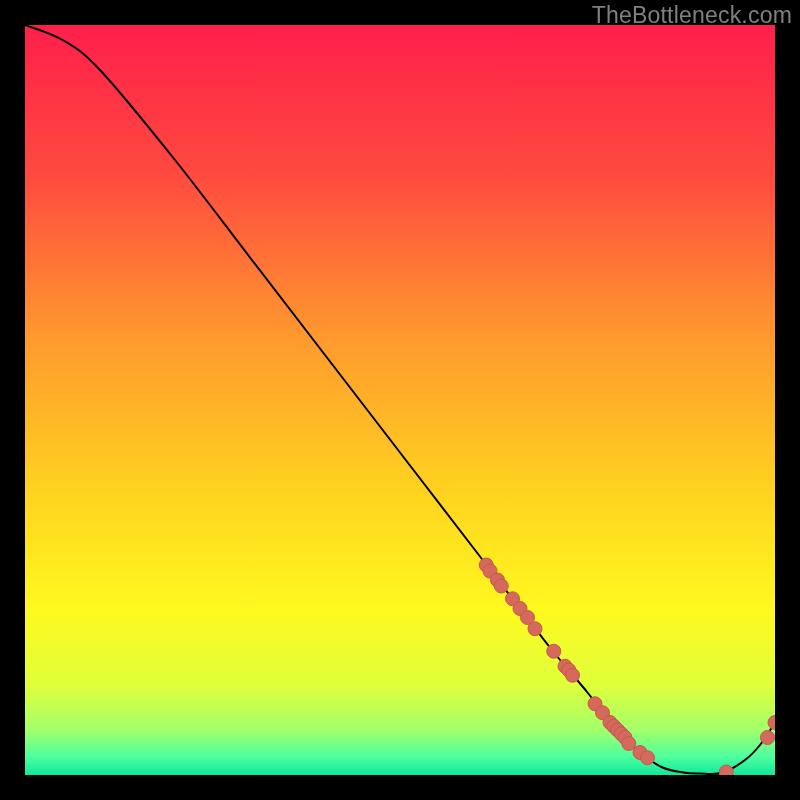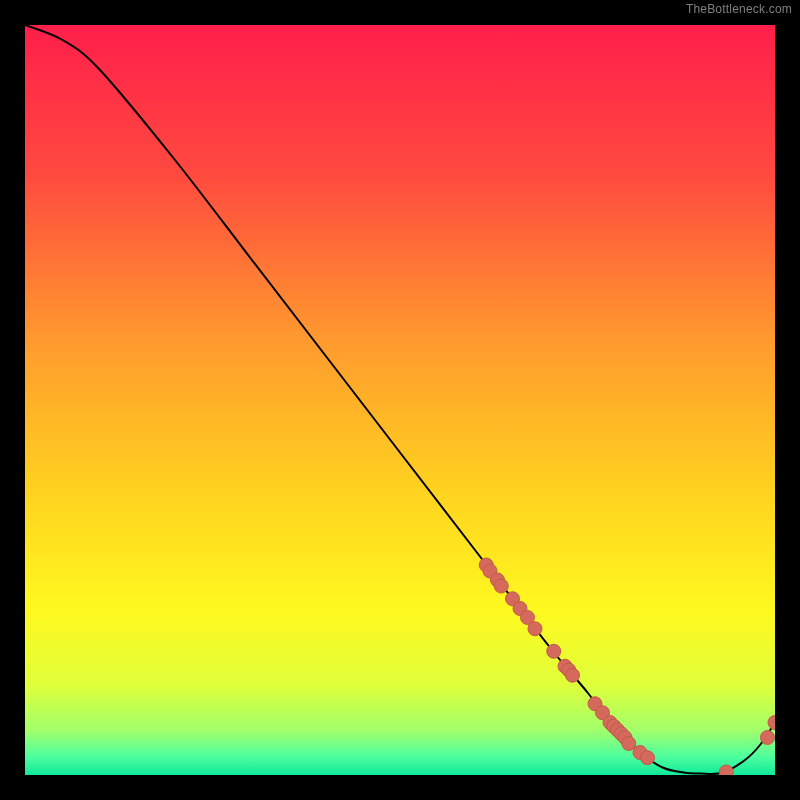--- a/index.html
+++ b/index.html
@@ -33,21 +33,21 @@
     left: 0; top: 0;
     width: 750px;
     height: 750px;
     pointer-events: none;
   }
   .attribution {
     position: absolute;
     top: 2px;
     right: 8px;
     color: #808080;
-    font-size: 12px;
+    font-size: 23px;
     font-weight: 400;
     letter-spacing: 0.2px;
   }
 </style>
 </head>
 <body>
 
 <div class="stage">
 
   <div class="plot">

